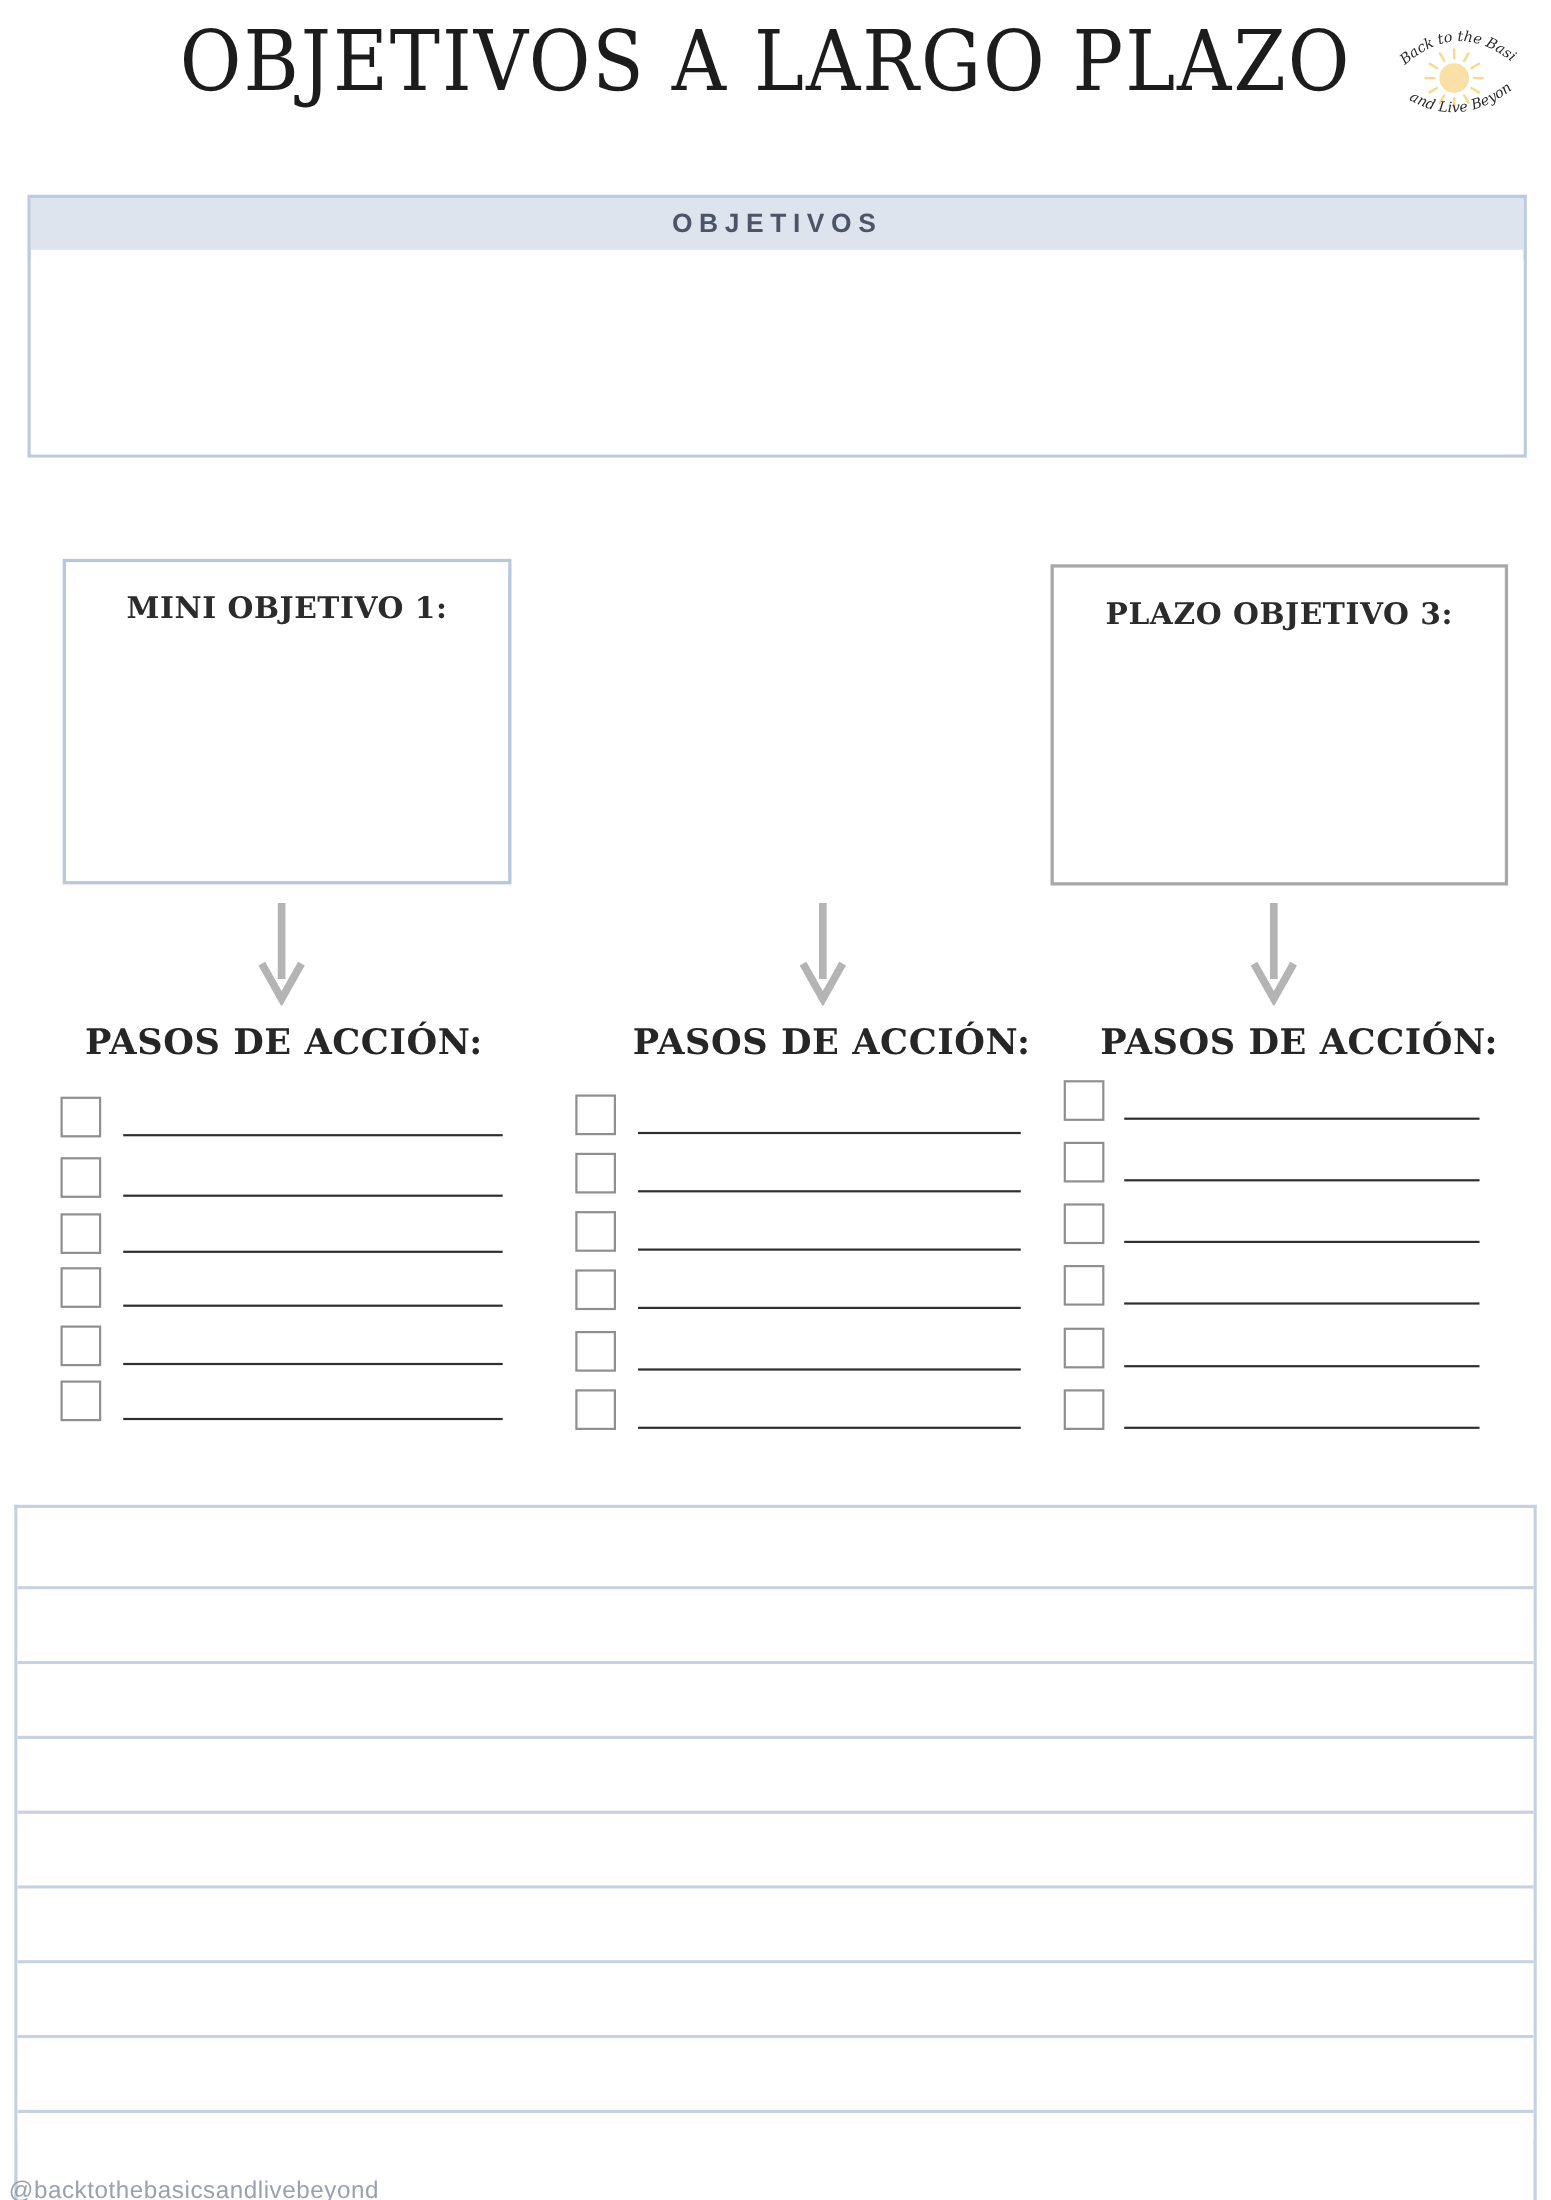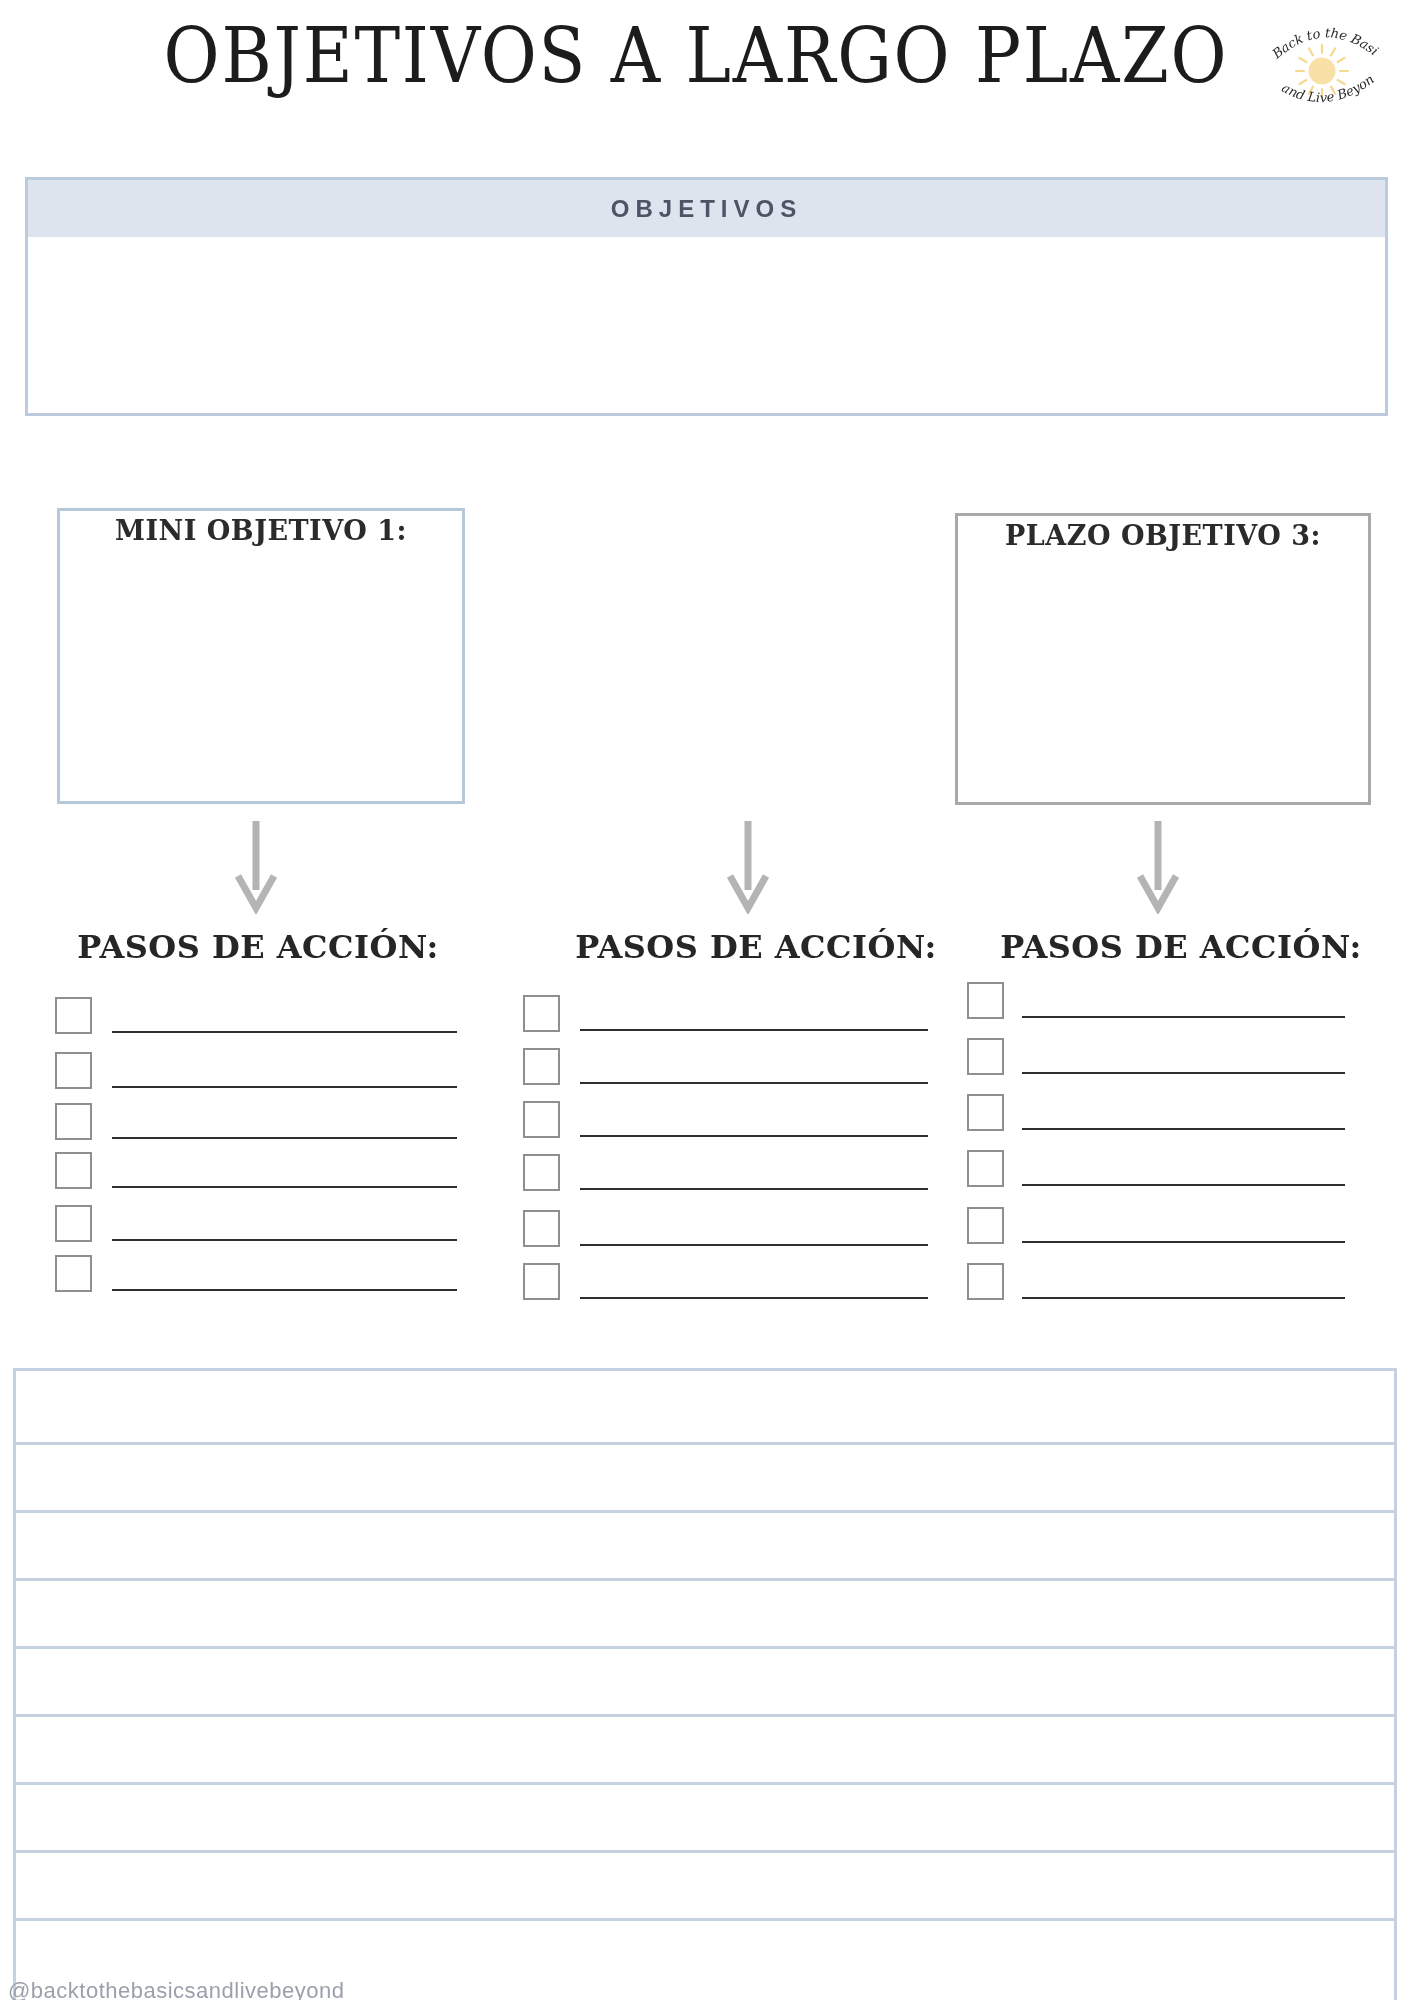--- a/index.html
+++ b/index.html
@@ -16,29 +16,29 @@
   }
   
   .logo{position:absolute;left:1268px;top:14px;}
   .logo text{font-family:"DejaVu Serif",serif;font-style:italic;fill:#2a2a2a;}
   
   .obj-box{
     position:absolute;left:25px;top:177px;width:1357px;height:233px;
     border:3px solid #bccadd;background:#ffffff;
   }
   .band{
-    height:57px;background:#dee4ed;display:flex;align-items:center;justify-content:center;
+    height:47px;background:#dee4ed;display:flex;align-items:center;justify-content:center;
     font-weight:700;font-size:24px;letter-spacing:6px;color:#4b5566;
   }
   .obj-body{position:absolute;left:0;right:0;top:57px;bottom:0;background:#ffffff;}
   
   .mini{position:absolute;background:#ffffff;border:3px solid #b7c7dc;}
   .mini.gray{border-color:#a8a8a8;}
   .mini .mini-label{
-    margin-top:4px;text-align:center;
+    margin-top:27px;text-align:center;
     font-family:"DejaVu Serif","Liberation Serif",serif;font-weight:700;
     font-size:27px;color:#2b2b2b;letter-spacing:0.5px;
   }
   #mini1{left:57px;top:508px;width:402px;height:290px;}
   #mini2{left:525px;top:506px;width:402px;height:292px;}
   #mini3{left:955px;top:513px;width:410px;height:286px;}
   
   .arrow{position:absolute;top:818px;}
   #arrow1{left:234px;} #arrow2{left:726px;} #arrow3{left:1136px;}
   

